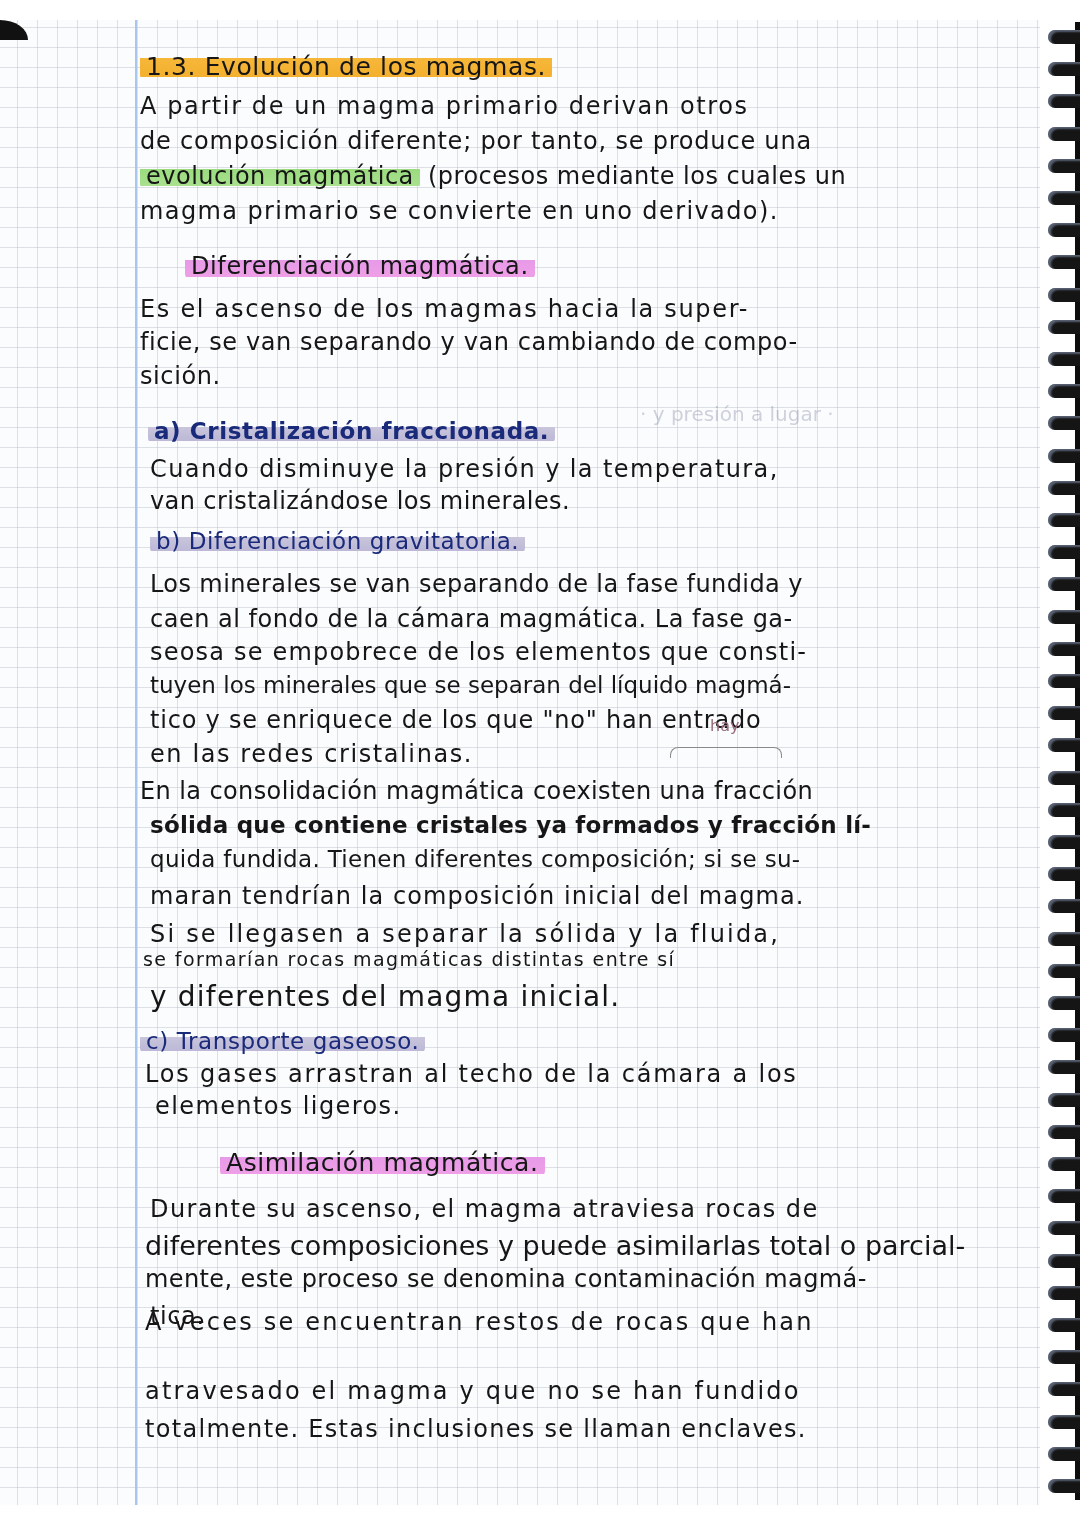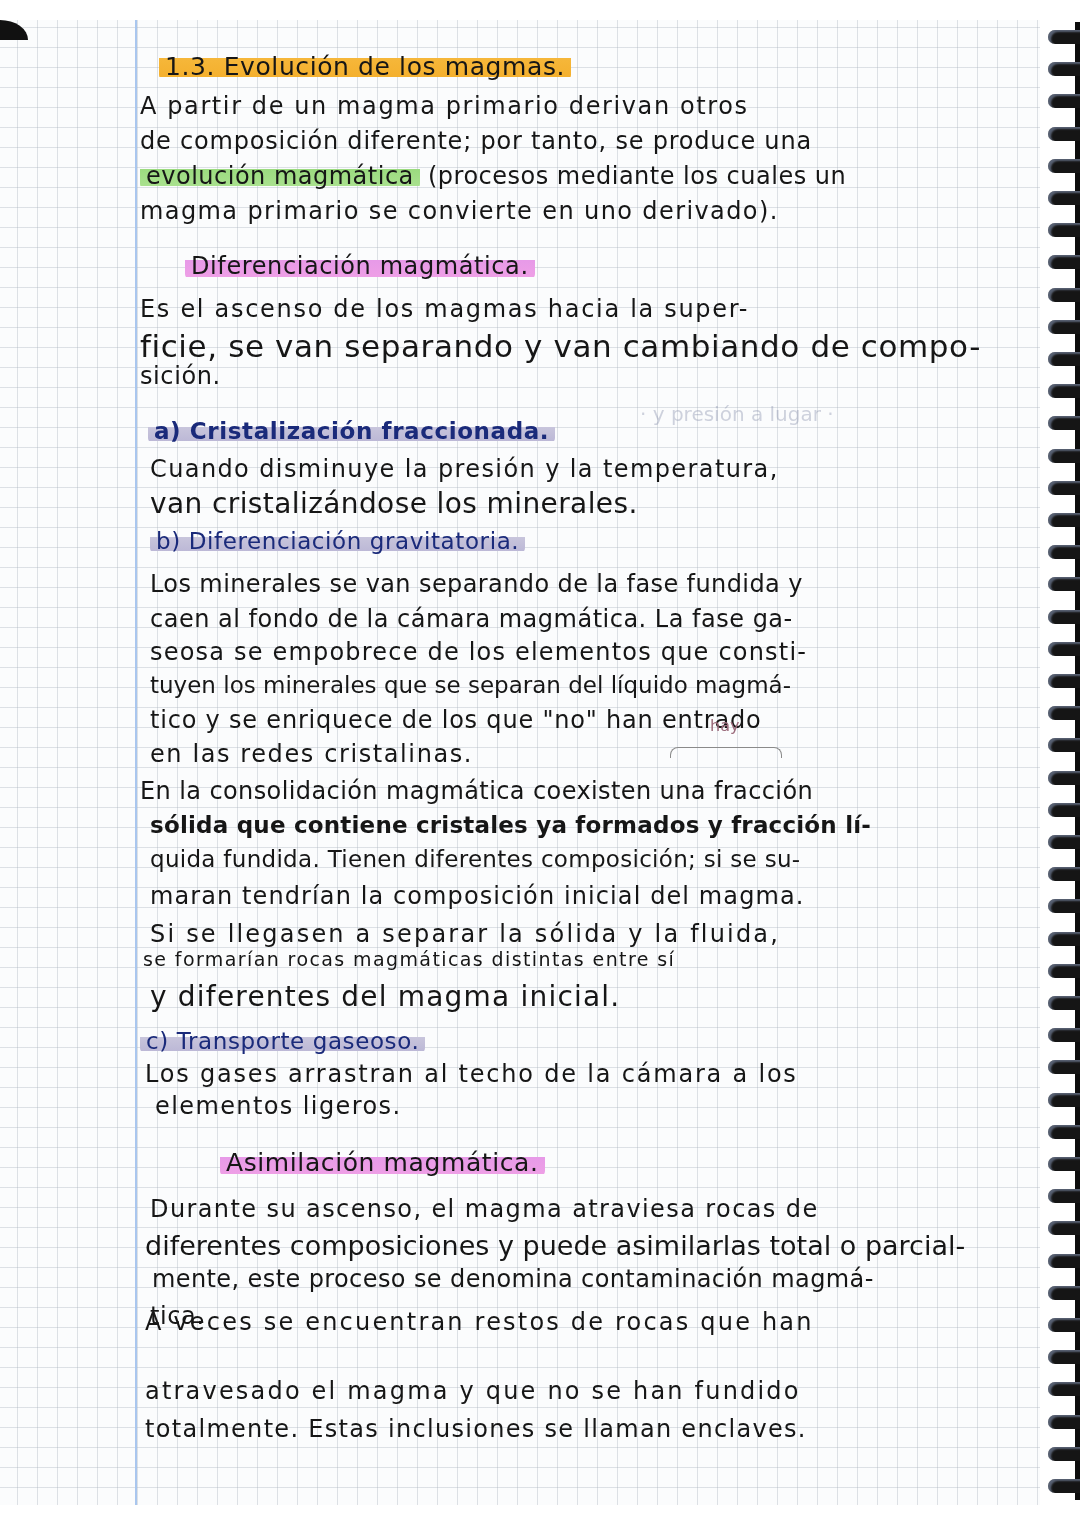--- a/index.html
+++ b/index.html
@@ -51,21 +51,21 @@
     color: #161616;
     font-size: 22px;
   }
   .line {
     position: absolute; left: 0; white-space: nowrap;
     letter-spacing: 0.6px;
   }
   .hl {
     padding: 0 6px; border-radius: 6px;
   }
-  .hl-orange { background: linear-gradient(to bottom, transparent 20%, #f6b73a 20%, #f4b02e 85%, transparent 85%); margin-left: 19px; }
+  .hl-orange { background: linear-gradient(to bottom, transparent 20%, #f6b73a 20%, #f4b02e 85%, transparent 85%); }
   .hl-green  { background: linear-gradient(to bottom, transparent 25%, #9bdb7f 25%, #a9e18e 85%, transparent 85%); }
   .hl-pink   { background: linear-gradient(to bottom, transparent 30%, #e79ae8 30%, #ee9fe6 90%, transparent 90%); }
   .hl-lav    { background: linear-gradient(to bottom, transparent 35%, #c8c5dc 35%, #bcb8d6 90%, transparent 90%); }
   .sub { color: #1a2a7a; }
   .note {
     position: absolute; color: #9a6a7a; font-size: 16px;
   }
   .bracket {
     position: absolute; border: 1.5px solid #8a8a8a; border-bottom: none;
     border-radius: 8px 8px 0 0;
@@ -141,30 +141,30 @@
   <div class="line" style="top:107px;font-size:24px;letter-spacing:0.8px;">de composición diferente; por tanto, se produce una</div>
   <div class="line" style="top:142px;font-size:24px;letter-spacing:0.5px;">
     <span class="hl hl-green">evolución magmática</span><span> (procesos mediante los cuales un</span>
   </div>
   <div class="line" style="top:177px;font-size:24px;letter-spacing:1.4px;">magma primario se convierte en uno derivado).</div>
 
   <div class="line" style="top:232px;left:45px;font-size:24px;">
     <span class="hl hl-pink">Diferenciación magmática.</span>
   </div>
   <div class="line" style="top:275px;font-size:24px;letter-spacing:1.7px;">Es el ascenso de los magmas hacia la super-</div>
-  <div class="line" style="top:308px;font-size:31px;letter-spacing:0.6px;">ficie, se van separando y van cambiando de compo-</div>
+  <div class="line" style="top:308px;font-size:24px;letter-spacing:0.6px;">ficie, se van separando y van cambiando de compo-</div>
   <div class="line" style="top:342px;font-size:24px;">sición.</div>
 
   <div class="ghost" style="top:382px;left:500px;">· y presión a lugar ·</div>
 
   <div class="line sub" style="top:398px;left:8px;font-size:23px;font-weight:bold;">
     <span class="hl hl-lav">a) Cristalización fraccionada.</span>
   </div>
   <div class="line" style="top:435px;left:10px;font-size:24px;letter-spacing:1.4px;">Cuando disminuye la presión y la temperatura,</div>
-  <div class="line" style="top:467px;left:10px;font-size:28px;letter-spacing:0.4px;">van cristalizándose los minerales.</div>
+  <div class="line" style="top:467px;left:10px;font-size:24px;letter-spacing:0.4px;">van cristalizándose los minerales.</div>
 
   <div class="line sub" style="top:508px;left:10px;font-size:23px;">
     <span class="hl hl-lav">b) Diferenciación gravitatoria.</span>
   </div>
   <div class="line" style="top:550px;left:10px;font-size:24px;letter-spacing:0.4px;">Los minerales se van separando de la fase fundida y</div>
   <div class="line" style="top:585px;left:10px;font-size:24px;letter-spacing:0.5px;">caen al fondo de la cámara magmática. La fase ga-</div>
   <div class="line" style="top:618px;left:10px;font-size:24px;letter-spacing:1.2px;">seosa se empobrece de los elementos que consti-</div>
   <div class="line" style="top:652px;left:10px;font-size:23px;letter-spacing:0px;">tuyen los minerales que se separan del líquido magmá-</div>
   <div class="line" style="top:686px;left:10px;font-size:24px;letter-spacing:0.8px;">tico y se enriquece de los que "no" han entrado</div>
   <div class="line" style="top:720px;left:10px;font-size:24px;letter-spacing:1.6px;">en las redes cristalinas.</div>
@@ -184,18 +184,18 @@
     <span class="hl hl-lav">c) Transporte gaseoso.</span>
   </div>
   <div class="line" style="top:1040px;left:5px;font-size:24px;letter-spacing:1.8px;">Los gases arrastran al techo de la cámara a los</div>
   <div class="line" style="top:1072px;left:15px;font-size:24px;letter-spacing:1.4px;">elementos ligeros.</div>
 
   <div class="line" style="top:1128px;left:40px;font-size:25px;padding-left:40px;">
     <span class="hl hl-pink">Asimilación magmática.</span>
   </div>
   <div class="line" style="top:1175px;left:10px;font-size:24px;letter-spacing:1.4px;">Durante su ascenso, el magma atraviesa rocas de</div>
   <div class="line" style="top:1210px;left:5px;font-size:27px;letter-spacing:0px;">diferentes composiciones y puede asimilarlas total o parcial-</div>
-  <div class="line" style="top:1245px;left:12px;font-size:24px;letter-spacing:0.4px;text-align:right;">mente, este proceso se denomina contaminación magmá-</div>
+  <div class="line" style="top:1245px;left:5px;font-size:24px;letter-spacing:0.4px;text-align:right;">mente, este proceso se denomina contaminación magmá-</div>
   <div class="line" style="top:1282px;left:10px;font-size:24px;">tica.</div>
   <div class="line" style="top:1288px;left:5px;font-size:24px;letter-spacing:2.2px;">A veces se encuentran restos de rocas que han</div>
   <div class="line" style="top:1357px;left:5px;font-size:24px;letter-spacing:2.2px;">atravesado el magma y que no se han fundido</div>
   <div class="line" style="top:1395px;left:5px;font-size:24px;letter-spacing:1.3px;">totalmente. Estas inclusiones se llaman enclaves.</div>
 </div>
 
 </body></html>

